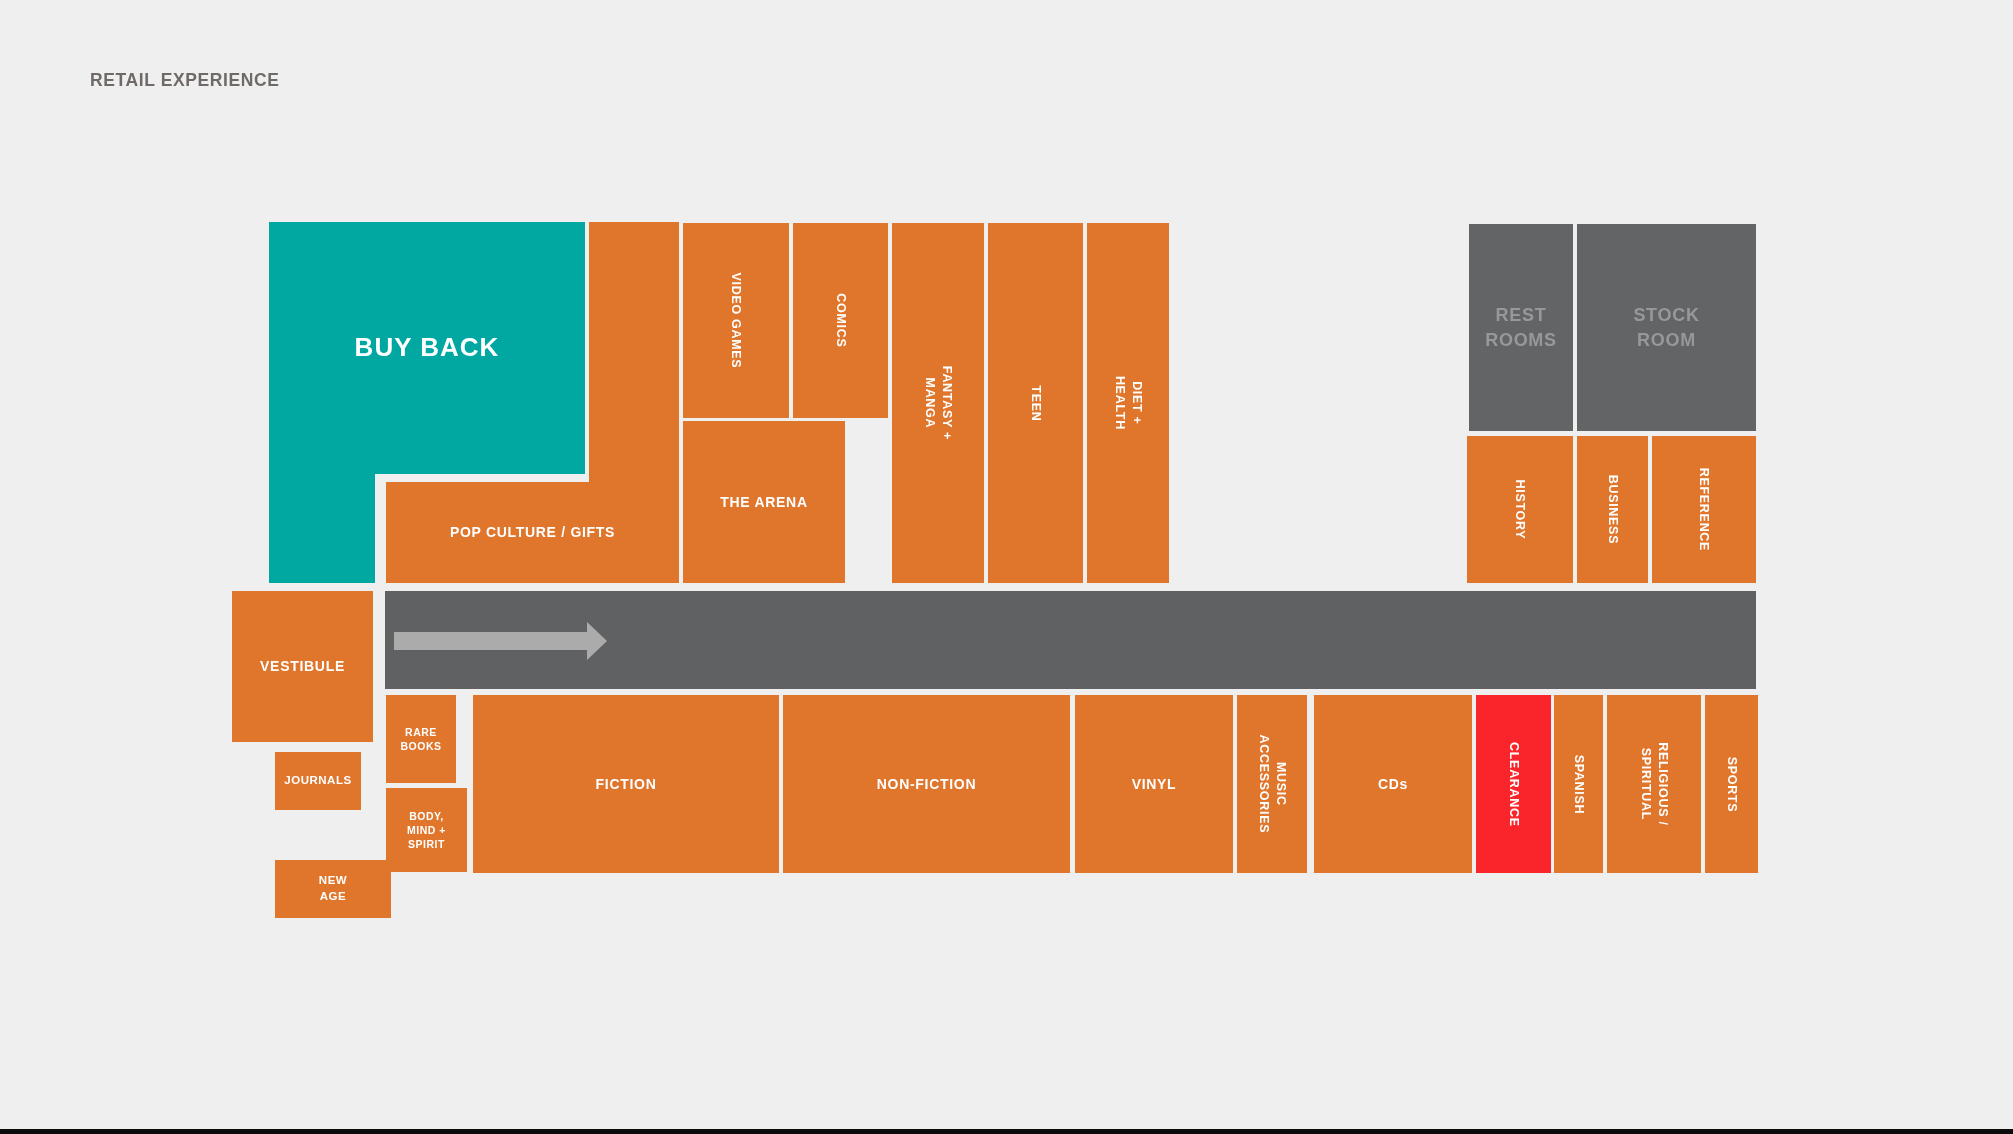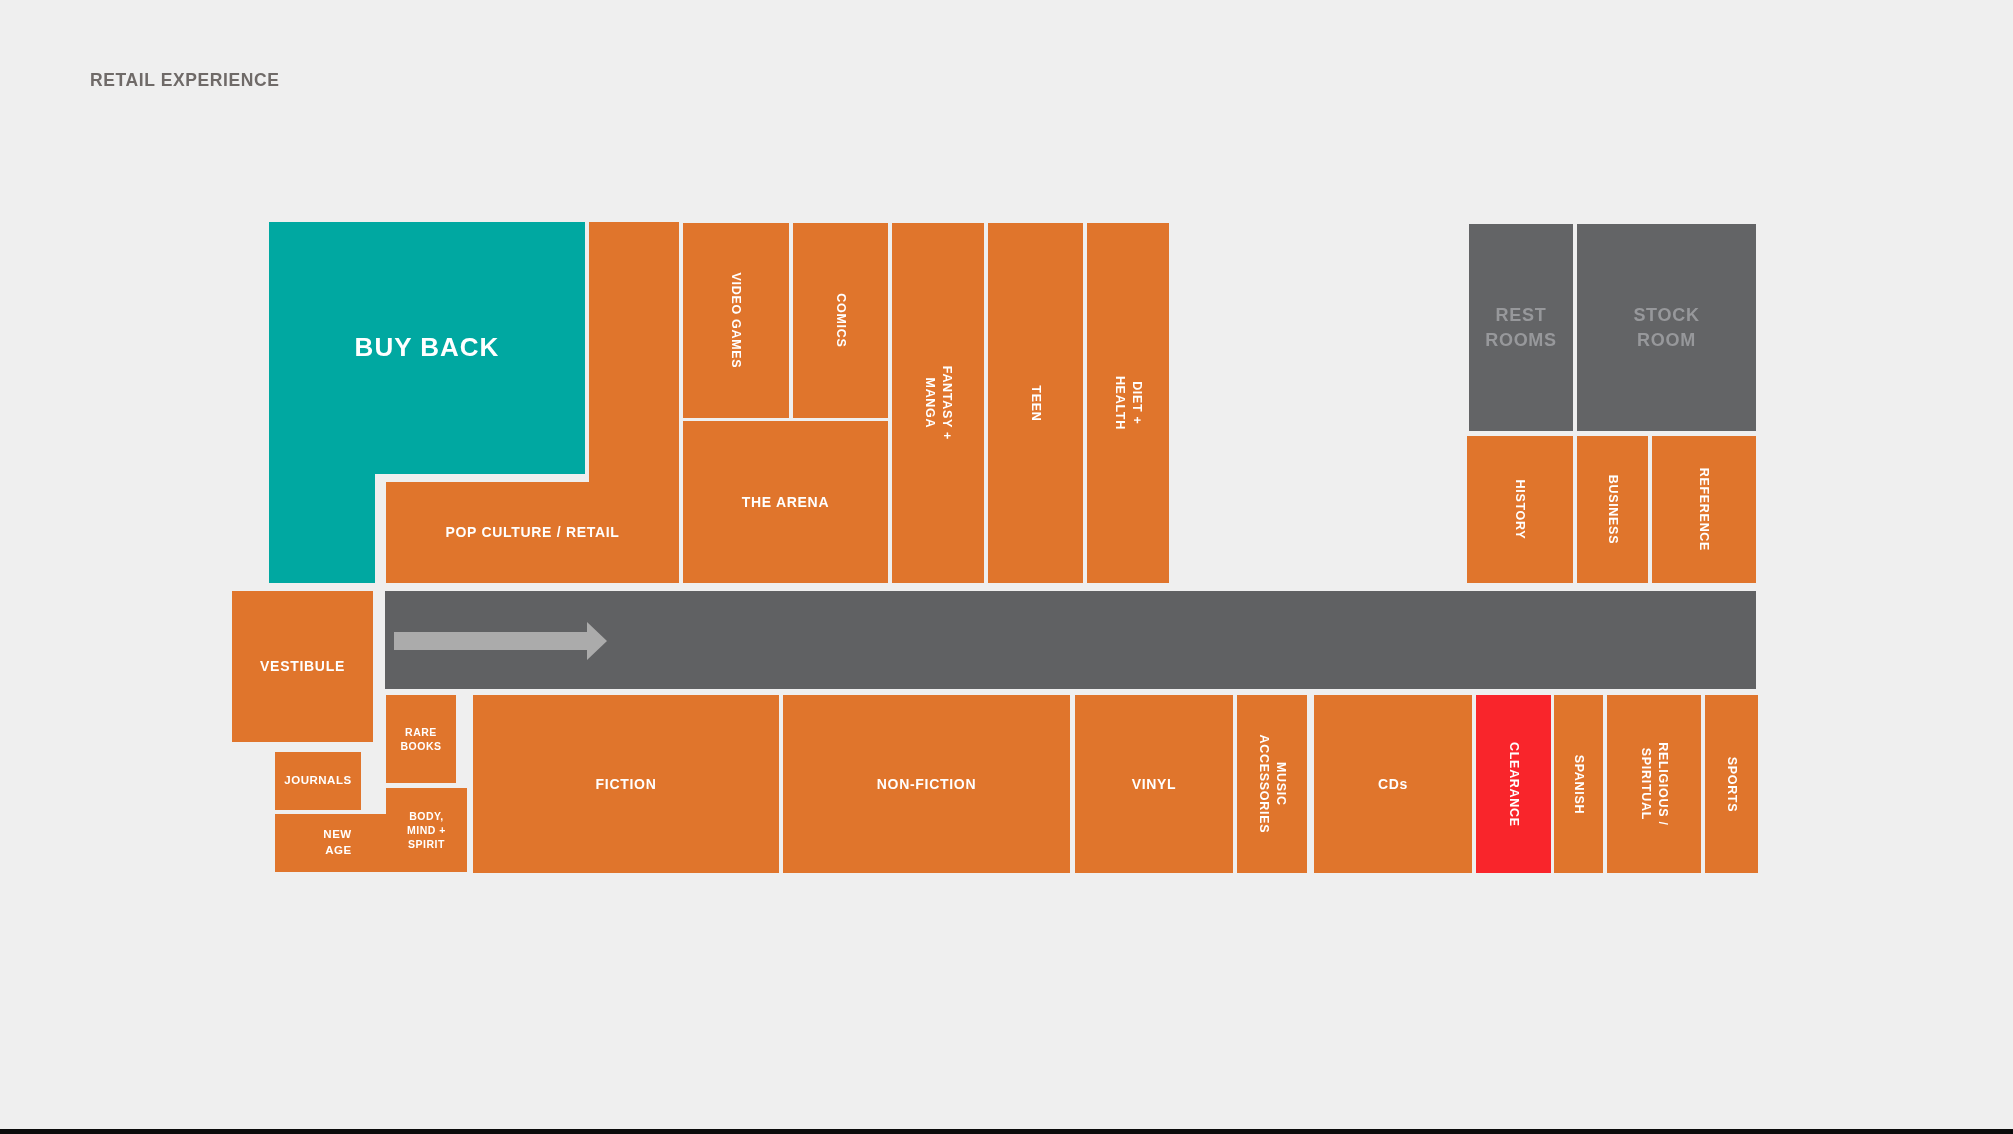--- a/index.html
+++ b/index.html
@@ -26,41 +26,41 @@
 
   
   .buy-back{left:269px;top:222px;width:316px;height:361px;
     clip-path:polygon(0 0,316px 0,316px 252px,106px 252px,106px 361px,0 361px);}
   .buy-back .pos{position:absolute;left:0;top:0;width:316px;height:252px;display:flex;align-items:center;justify-content:center;}
   .pop-culture{left:386px;top:222px;width:293px;height:361px;
     clip-path:polygon(203px 0,293px 0,293px 361px,0 361px,0 260px,203px 260px);}
   .pop-culture .pos{position:absolute;left:0;top:260px;width:293px;height:101px;display:flex;align-items:center;justify-content:center;}
   .video-games{left:683px;top:223px;width:106px;height:195px;}
   .comics{left:793px;top:223px;width:95px;height:195px;}
-  .the-arena{left:683px;top:421px;width:205px;height:162px;}
+  .the-arena{left:683px;top:421px;width:162px;height:162px;}
   .fantasy-manga{left:892px;top:223px;width:92px;height:360px;}
   .teen{left:988px;top:223px;width:95px;height:360px;}
   .diet-health{left:1087px;top:223px;width:82px;height:360px;}
   .kids{left:1173px;top:222px;width:292px;height:361px;}
   .rest-rooms{left:1469px;top:224px;width:104px;height:207px;}
   .stock-room{left:1577px;top:224px;width:179px;height:207px;}
   .history{left:1467px;top:436px;width:106px;height:147px;}
   .business{left:1577px;top:436px;width:71px;height:147px;}
   .reference{left:1652px;top:436px;width:104px;height:147px;}
 
   
   .vestibule{left:232px;top:591px;width:141px;height:151px;text-align:center;}
   .corridor{position:absolute;left:385px;top:591px;width:1371px;height:98px;background:var(--gray_corridor);}
   .corridor svg{position:absolute;left:0;top:0;display:block;}
   .corridor polygon{fill:var(--arrow);}
 
   
   .rare-books{left:386px;top:695px;width:70px;height:88px;}
   .journals{left:275px;top:752px;width:86px;height:58px;}
-  .new-age{left:275px;top:814px;width:125px;height:58px;text-align:right;}
+  .new-age{left:275px;top:860px;width:116px;height:58px;}
   .body-mind{left:386px;top:788px;width:81px;height:84px;}
   .fiction{left:473px;top:695px;width:306px;height:178px;}
   .non-fiction{left:783px;top:695px;width:287px;height:178px;}
   .vinyl{left:1075px;top:695px;width:158px;height:178px;}
   .music-accessories{left:1237px;top:695px;width:70px;height:178px;}
   .cds{left:1314px;top:695px;width:158px;height:178px;}
   .clearance{left:1476px;top:695px;width:75px;height:178px;}
   .spanish{left:1554px;top:695px;width:49px;height:178px;}
   .religious{left:1607px;top:695px;width:94px;height:178px;}
   .sports{left:1705px;top:695px;width:53px;height:178px;}
@@ -74,21 +74,21 @@
 
   <div class="page-title">RETAIL EXPERIENCE</div>
 
   <div class="room teal buy-back">
     <div class="pos">
         <span class="label big">BUY BACK</span>
       </div>
   </div>
   <div class="room orange pop-culture">
     <div class="pos">
-        <span class="label">POP CULTURE / RETAIL</span>
+        <span class="label">POP CULTURE / GIFTS</span>
       </div>
   </div>
   <div class="room orange video-games">
     <span class="label mid v">VIDEO GAMES</span>
   </div>
   <div class="room orange comics">
     <span class="label mid v">COMICS</span>
   </div>
   <div class="room orange the-arena">
     <span class="label">THE ARENA</span>

